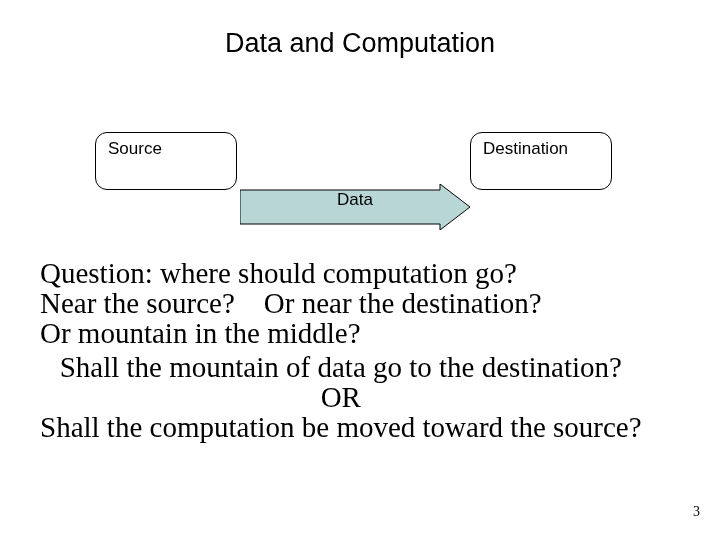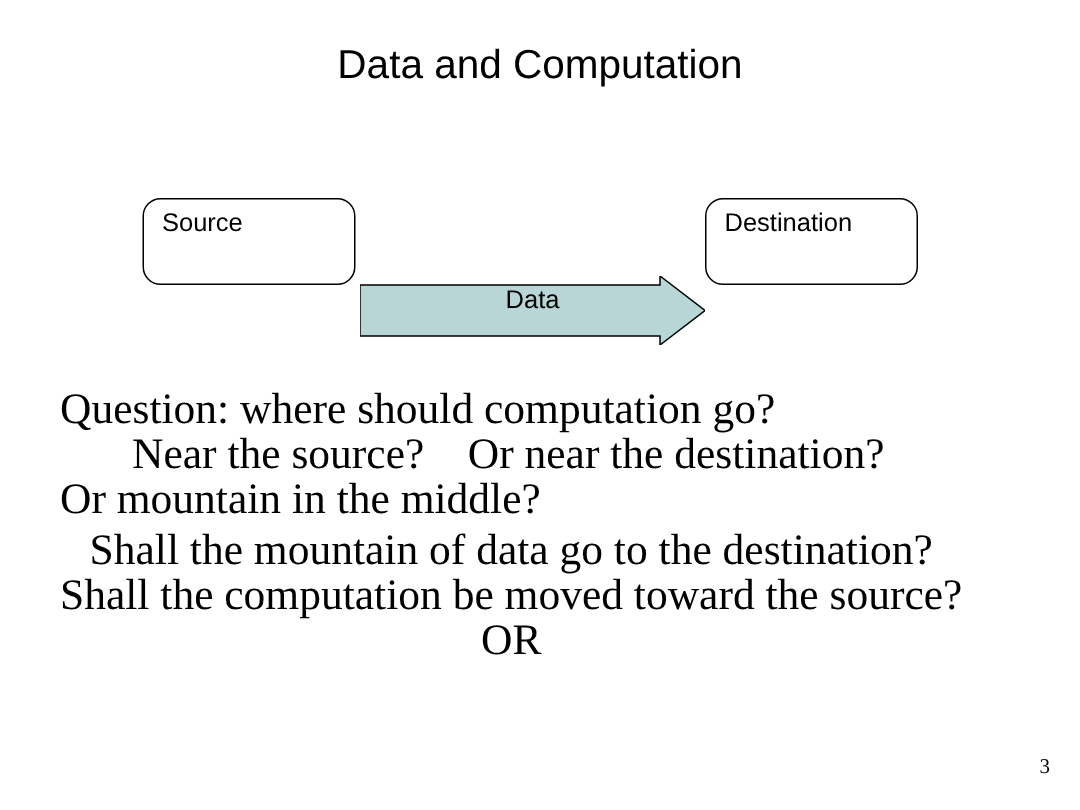--- a/index.html
+++ b/index.html
@@ -105,24 +105,24 @@
       <div class="arrow-label">Data</div>
     </div>
 
     <div class="node dest">
       <span>Destination</span>
     </div>
   </div>
 
   <div class="body-text q1">
     <div>Question: where should computation go?</div>
-    <div style="white-space: pre; margin-left: 48px;">Near the source?    Or near the destination?</div>
+    <div style="white-space: pre;">Near the source?    Or near the destination?</div>
     <div>Or mountain in the middle?</div>
   </div>
 
   <div class="body-text q2">
     <div>Shall the mountain of data go to the destination?</div>
+    <div>OR</div>
     <div>Shall the computation be moved toward the source?</div>
-    <div>OR</div>
   </div>
 
   <div class="page-num">3</div>
 </div>
 
 </body></html>

